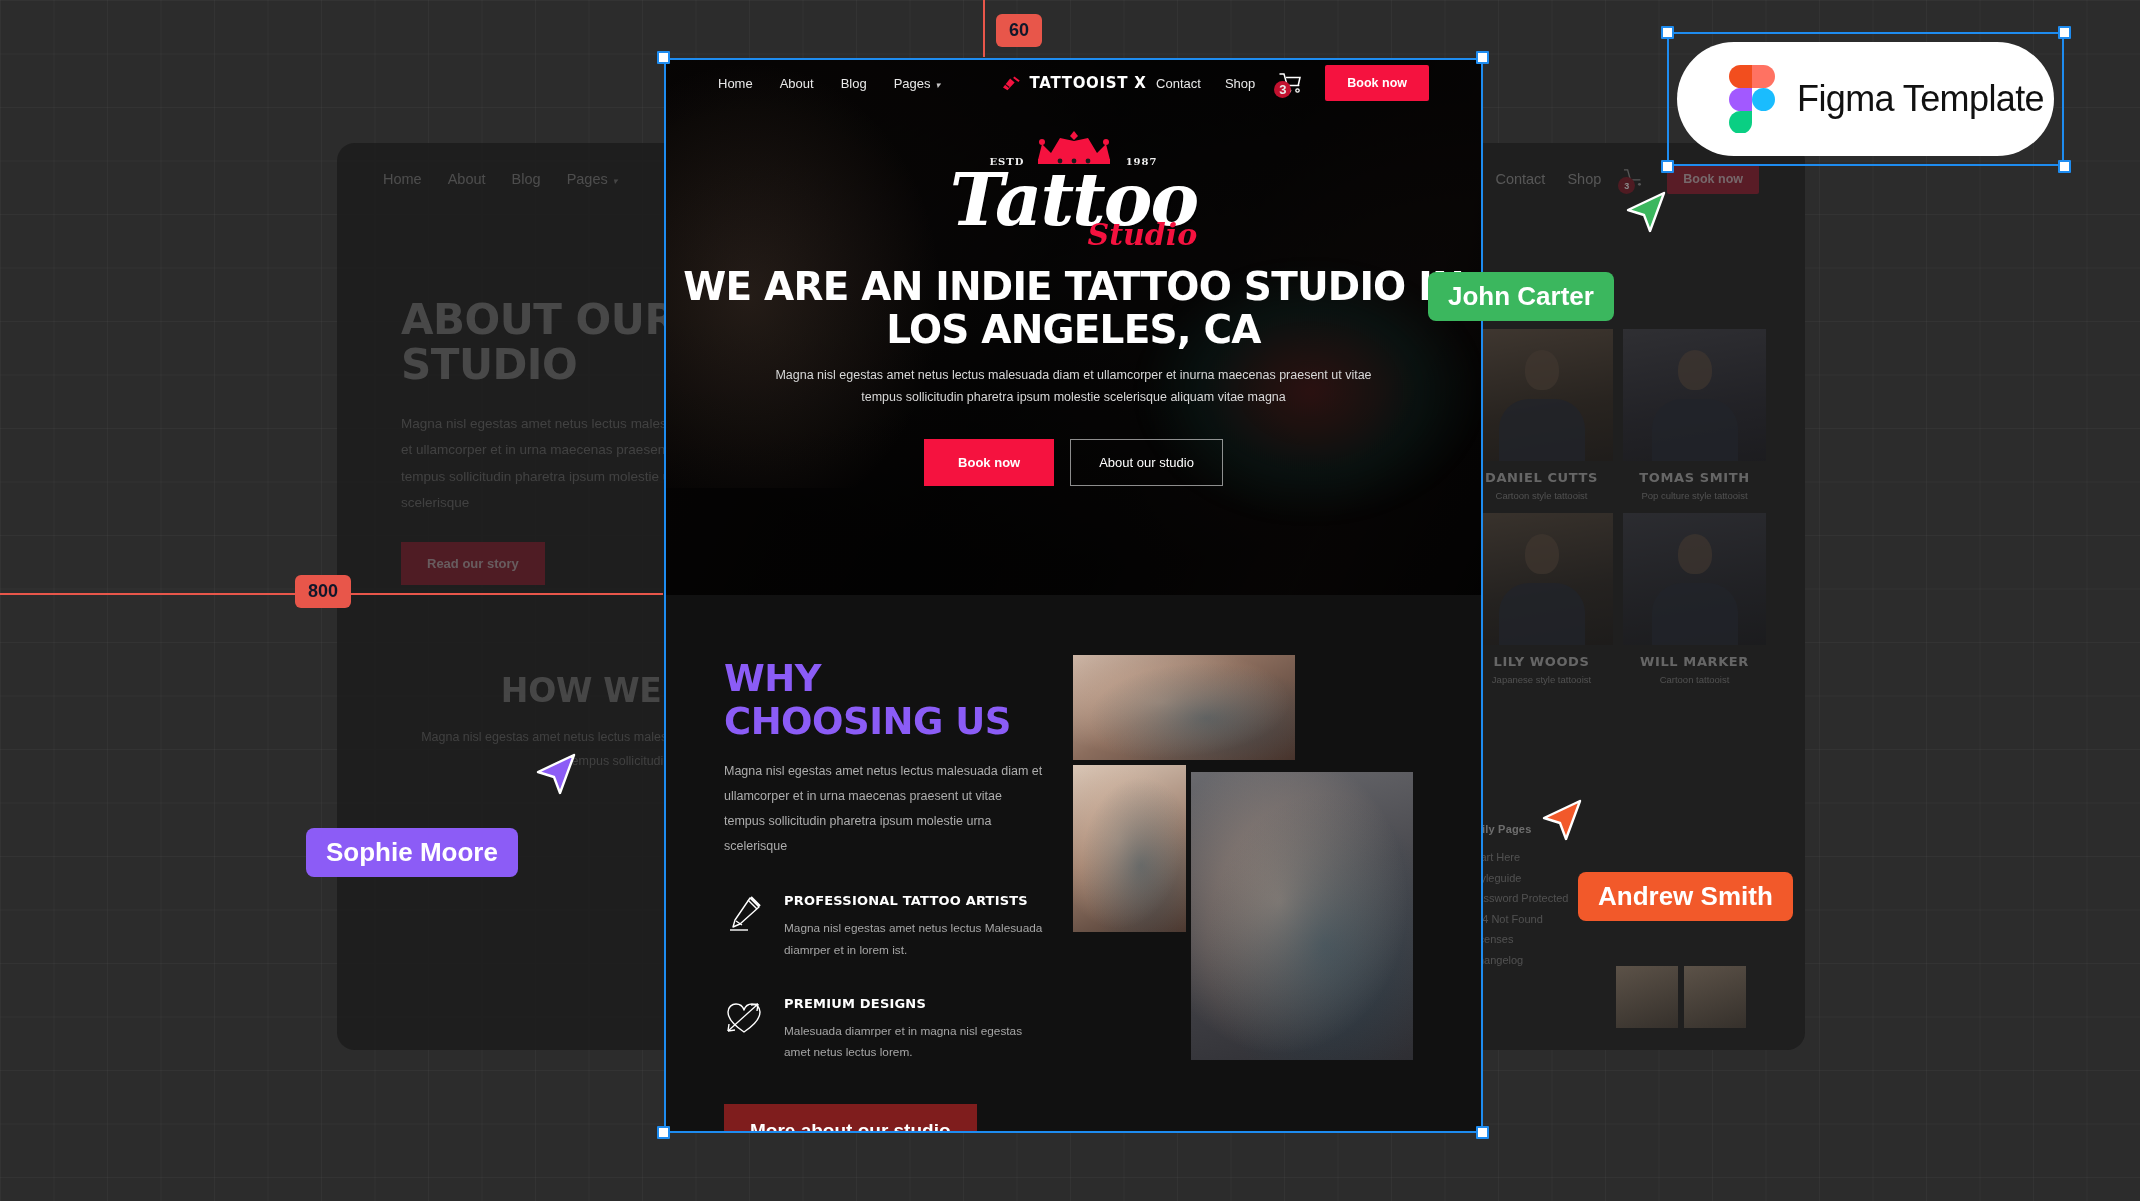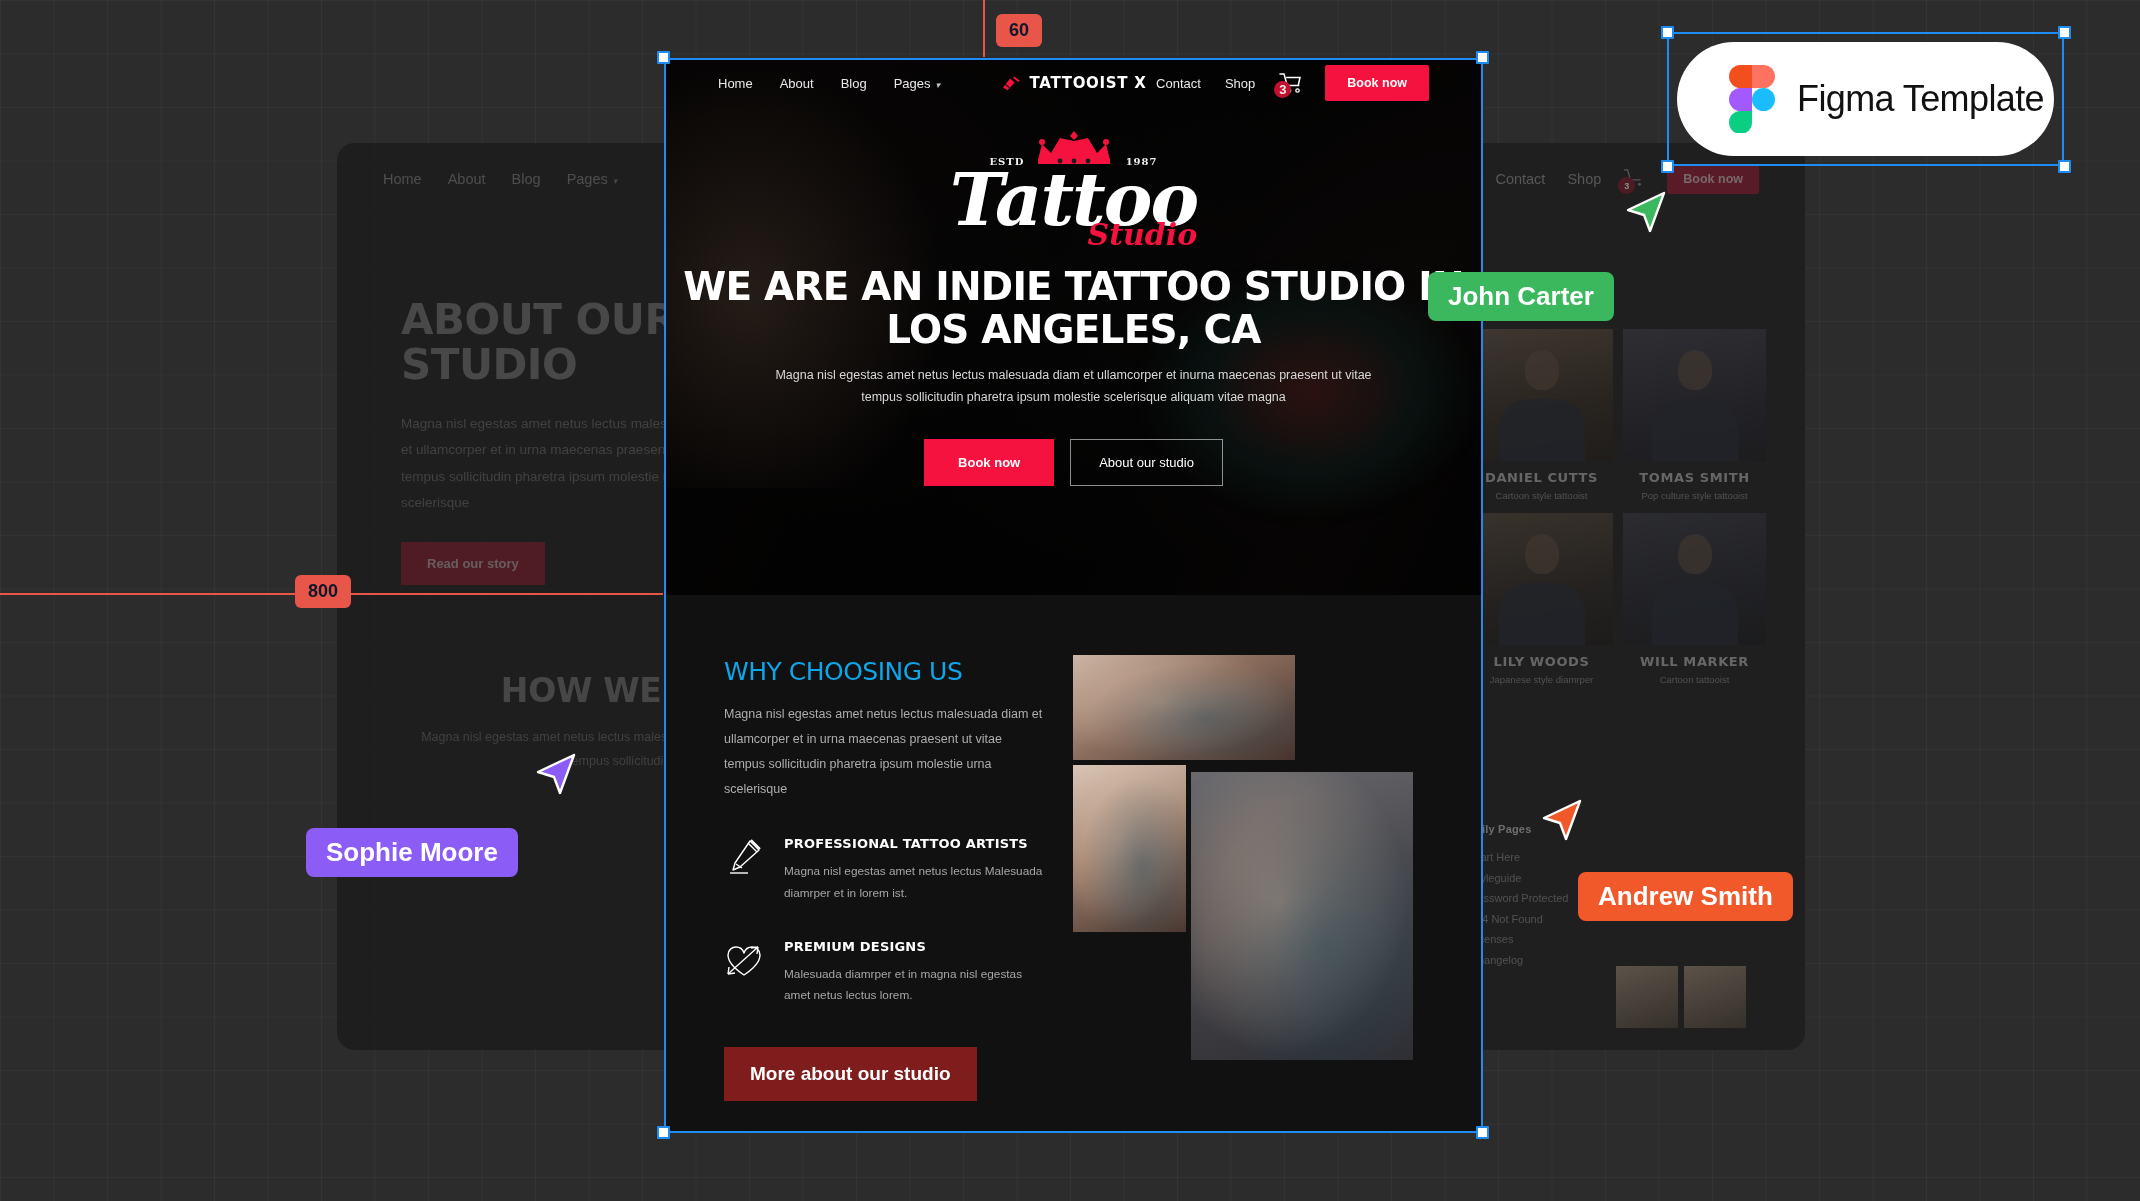--- a/index.html
+++ b/index.html
@@ -238,21 +238,21 @@
     background: transparent; color: #fff; font-size: 13px; font-weight: 500;
     padding: 15px 28px; border: 1px solid rgba(255,255,255,.55); cursor: pointer;
     font-family: "Liberation Sans", sans-serif;
   }
 
   
   .why-sec { position: relative; background: #111111; height: 536px; padding: 62px 58px 0; }
   .why-left { width: 320px; }
   .why-left h2 {
     font-family: "DejaVu Sans", sans-serif;
-    font-size: 25px; font-weight: 400; color: #0ea5e9; letter-spacing: -0.5px;
+    font-size: 37px; font-weight: 700; color: #8b5cf6; letter-spacing: -0.5px;
     text-transform: uppercase;
   }
   .why-left > p {
     margin-top: 16px; font-size: 12.5px; line-height: 2.0; color: #adadad;
   }
   .feature { display: flex; gap: 20px; margin-top: 34px; align-items: flex-start; }
   .feature .ficon { width: 40px; flex: 0 0 40px; padding-top: 2px; }
   .feature h3 {
     font-family: "DejaVu Sans", sans-serif;
     font-size: 13px; font-weight: 800; color: #fff; letter-spacing: .2px;
@@ -404,21 +404,21 @@
           </div>
         <div class="team-name">TOMAS SMITH</div>
         <div class="team-role">Pop culture style tattooist</div>
       </div>
       <div class="team-card">
         <div class="team-photo p3">
             <div class="head"></div>
             <div class="body"></div>
           </div>
         <div class="team-name">LILY WOODS</div>
-        <div class="team-role">Japanese style diamrper</div>
+        <div class="team-role">Japanese style tattooist</div>
       </div>
       <div class="team-card">
         <div class="team-photo p4">
             <div class="head"></div>
             <div class="body"></div>
           </div>
         <div class="team-name">WILL MARKER</div>
         <div class="team-role">Cartoon tattooist</div>
       </div>
     </div>

